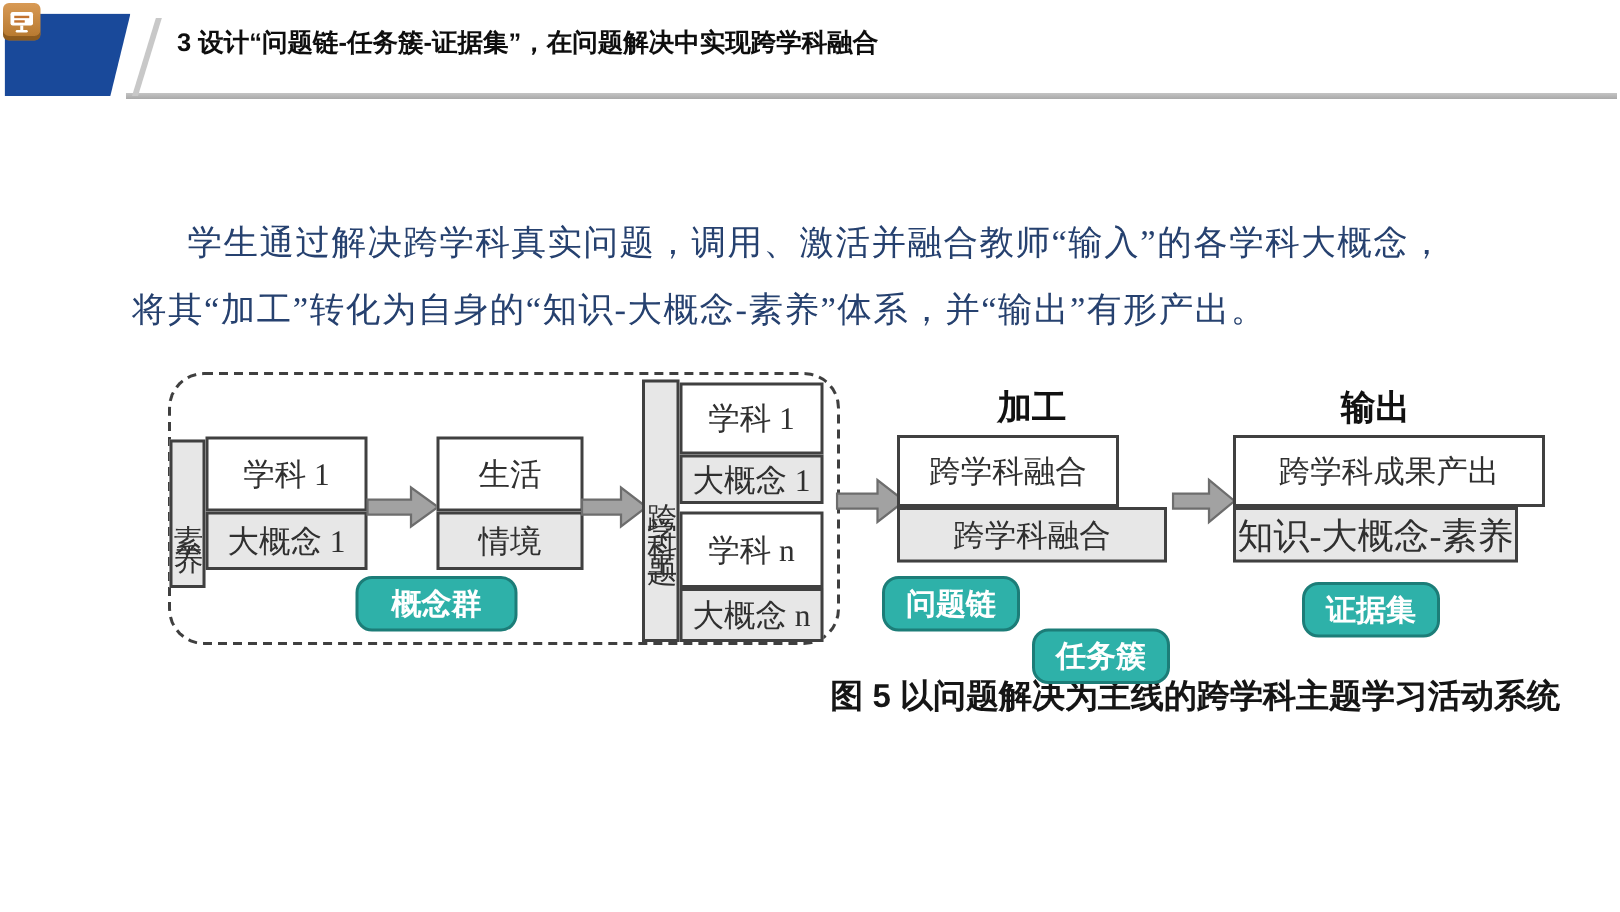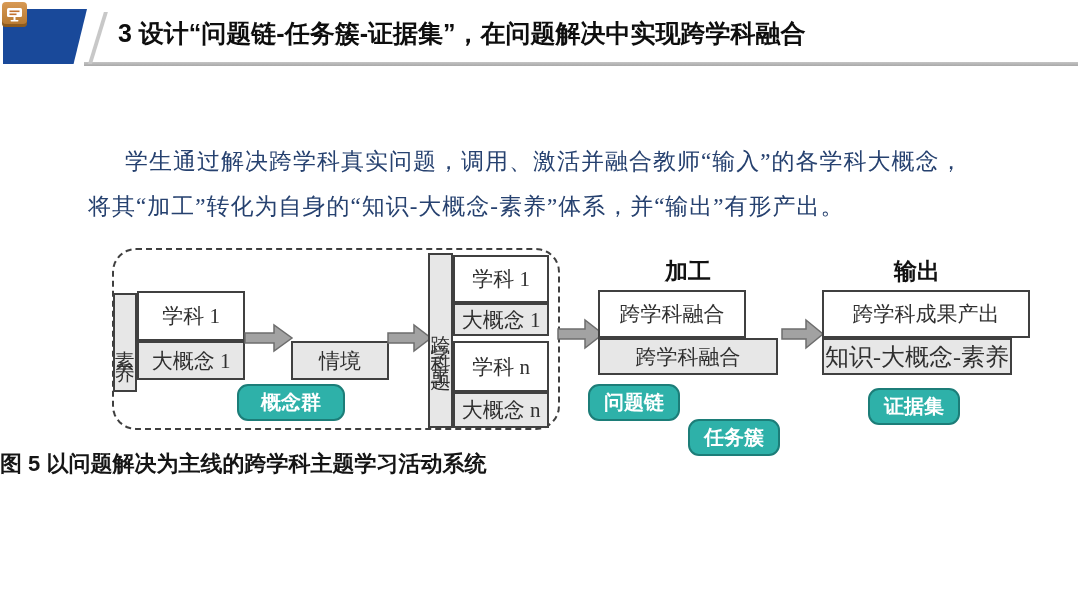--- a/index.html
+++ b/index.html
@@ -16,21 +16,21 @@
   }
   .hdr-accent{
     position:absolute;left:3px;top:9px;width:84px;height:55px;background:#19499a;
     clip-path:polygon(0 0,100% 0,84% 100%,0 100%);z-index:2;
   }
   .hdr-slash{
     position:absolute;left:88px;top:12px;width:4px;height:52px;background:#c8c8c8;
     transform:skewX(-17deg);transform-origin:bottom left;z-index:2;
   }
   .hdr-title{
-    position:absolute;left:118px;top:17px;font-size:25px;font-weight:bold;color:#0e0e0e;
+    position:absolute;left:118px;top:17px;font-size:17px;font-weight:bold;color:#0e0e0e;
     letter-spacing:0px;white-space:nowrap;z-index:3;
   }
   .hdr-divider{
     position:absolute;left:84px;top:62px;width:994px;height:4px;
     background:linear-gradient(#c4c4c4,#a9a9a9);z-index:1;
   }
   
   .intro-line{
     position:absolute;font-family:"Liberation Serif",serif;font-size:23px;
     color:#26416f;white-space:nowrap;letter-spacing:1px;
@@ -56,21 +56,21 @@
     writing-mode:vertical-rl;text-orientation:upright;
     font-family:"Liberation Serif",serif;
   }
   .badge{
     position:absolute;box-sizing:border-box;background:#2eb1a9;border:2px solid #1c7d78;
     border-radius:11px;color:#ffffff;font-size:20px;font-weight:bold;
     display:flex;align-items:center;justify-content:center;white-space:nowrap;z-index:2;
   }
   .arrow{position:absolute;z-index:2;}
   .caption{
-    position:absolute;left:0;top:449px;width:1040px;text-align:left;
+    position:absolute;left:0;top:449px;width:1040px;text-align:right;
     font-size:22px;font-weight:bold;color:#151515;
   }
 </style>
 </head>
 <body>
 
 <div class="slide">
 
   <div class="hdr-icon">
     <svg width="17" height="17" viewBox="0 0 17 17">
@@ -96,20 +96,21 @@
   <div class="stage-label" style="left:822px;top:256px;width:190px;">输出</div>
 
   <div class="dbox gray vcol" style="left:113px;top:293px;width:24px;height:99px;font-size:20px;letter-spacing:12px;padding-top:6px;line-height:22px;">素养</div>
   <div class="dbox" style="left:137px;top:291px;width:108px;height:50px;">学科 1</div>
   <div class="dbox gray" style="left:137px;top:341px;width:108px;height:39px;">大概念 1</div>
 
   <svg class="arrow" style="left:244px;top:322px;" width="50" height="32" viewBox="0 0 50 32">
     <polygon points="1,11 30,11 30,3 48,16 30,29 30,21 1,21" fill="#a2a2a2" stroke="#6d6d6d" stroke-width="1.5"></polygon>
   </svg>
 
+  <div class="dbox" style="left:291px;top:291px;width:98px;height:50px;">生活</div>
   <div class="dbox gray" style="left:291px;top:341px;width:98px;height:39px;">情境</div>
 
   <svg class="arrow" style="left:387px;top:322px;" width="46" height="32" viewBox="0 0 46 32">
     <polygon points="1,11 27,11 27,3 44,16 27,29 27,21 1,21" fill="#a2a2a2" stroke="#6d6d6d" stroke-width="1.5"></polygon>
   </svg>
 
   <div class="dbox gray vcol" style="left:428px;top:253px;width:25px;height:175px;font-size:20px;letter-spacing:9px;padding-top:4px;line-height:23px;">跨学科主题</div>
   <div class="dbox" style="left:453px;top:255px;width:96px;height:48px;">学科 1</div>
   <div class="dbox gray" style="left:453px;top:303px;width:96px;height:33px;">大概念 1</div>
   <div class="dbox" style="left:453px;top:341px;width:96px;height:51px;">学科 n</div>

